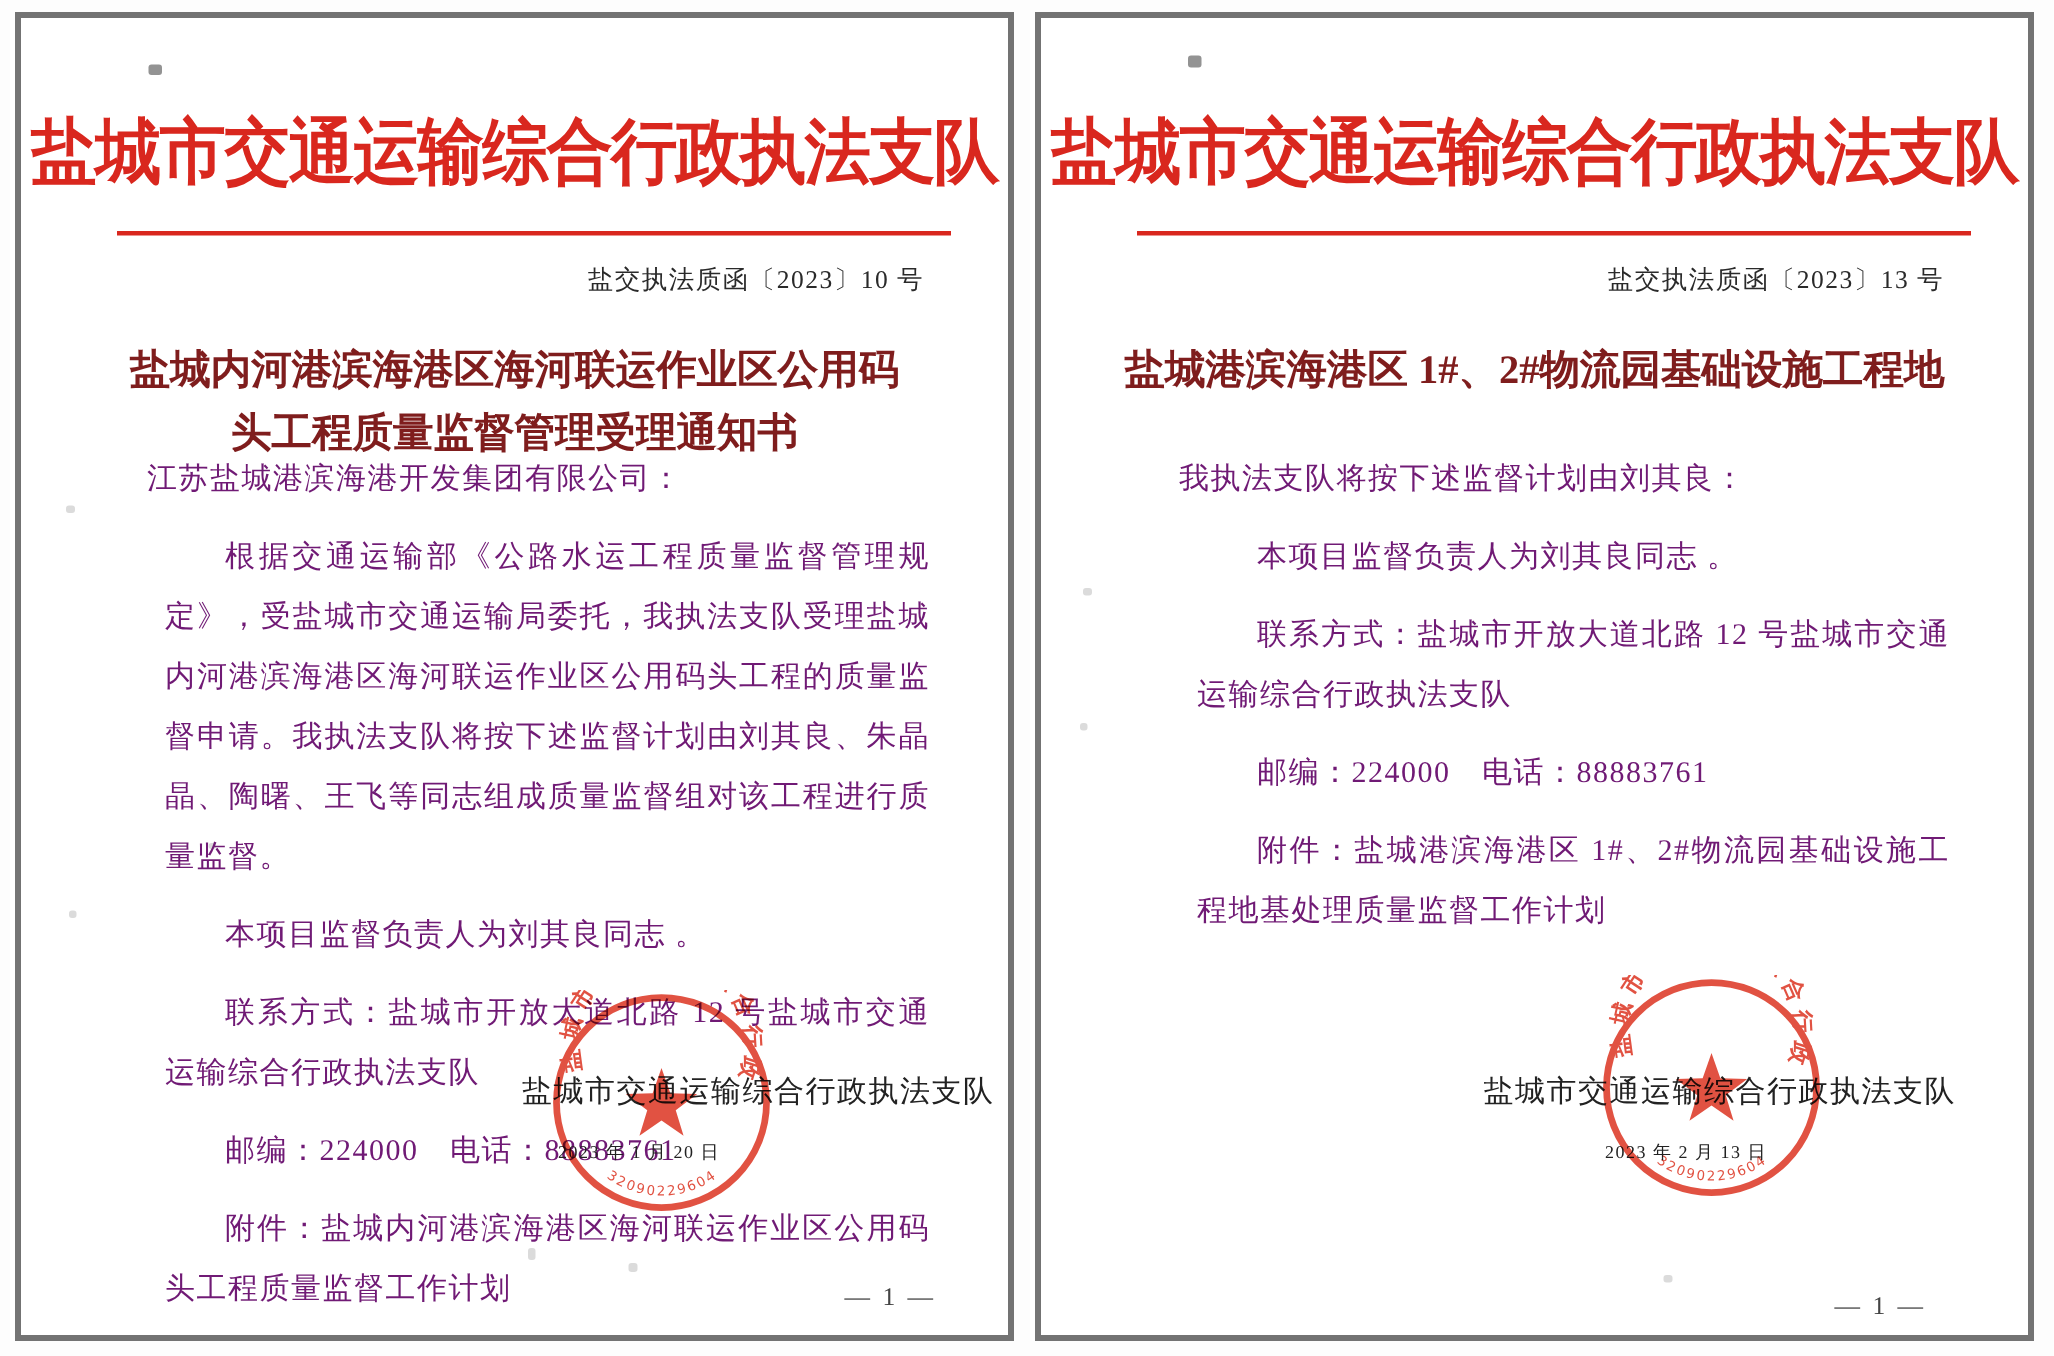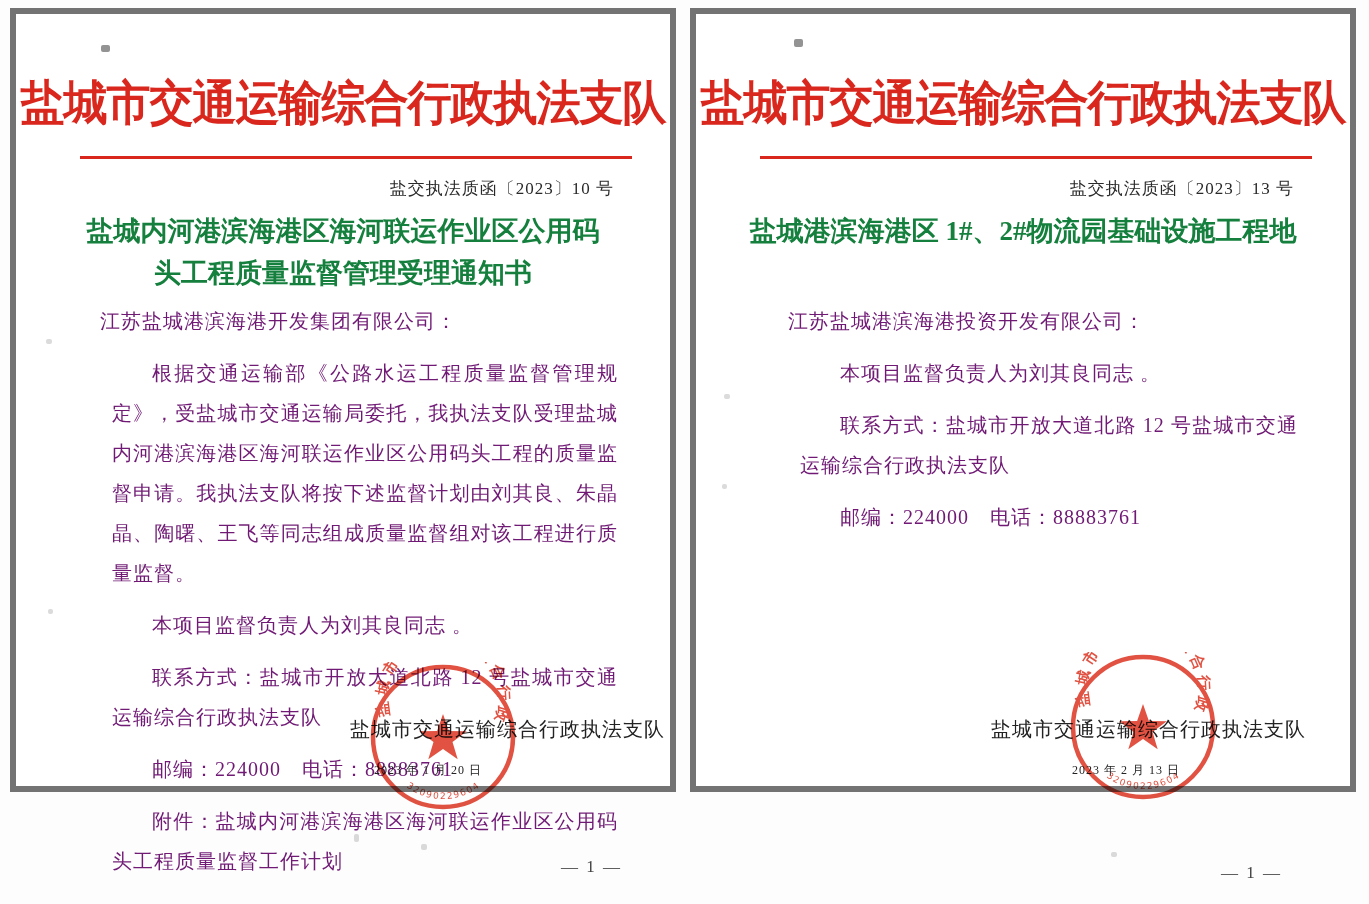--- a/index.html
+++ b/index.html
@@ -6,23 +6,23 @@
   body{
     width:1369px;height:904px;
     background:#fdfdfd;
     font-family:"Liberation Serif","DejaVu Serif",serif;
     position:relative;
     overflow:hidden;
   }
   .page{
     position:absolute;
     top:8px;
-    width:666px;height:784px;
+    width:666px;height:886px;
     background:#ffffff;
-    border:6px solid #737373;
+    border:4px solid #737373;
     box-sizing:border-box;
   }
   .page-left{left:10px;}
   .page-right{left:690px;}
 
   .doc-header{
     position:absolute;
     top:60px;left:0;right:0;
     text-align:center;
     font-size:44px;
@@ -40,25 +40,25 @@
   }
   .doc-number{
     position:absolute;
     top:163px;right:56px;
     font-size:17px;
     color:#2a2a2a;
     letter-spacing:1px;
   }
   .doc-title{
     position:absolute;
-    top:196px;left:20px;right:20px;
+    top:213px;left:20px;right:20px;
     text-align:center;
     font-weight:bold;
     font-size:27px;
-    color:#15803d;
+    color:#7f1d1d;
     line-height:42px;
   }
   .doc-body{
     position:absolute;
     top:287px;left:84px;right:40px;
     font-size:20px;
     color:#701a75;
     line-height:40px;
     letter-spacing:1px;
   }
@@ -162,24 +162,25 @@
   <div class="artifact faint" style="left:415px;top:838px;width:6px;height:5px;"></div>
 
   <div class="doc-header">盐城市交通运输综合行政执法支队</div>
   <div class="red-rule"></div>
   <div class="doc-number">盐交执法质函〔2023〕13 号</div>
   <div class="doc-title">
     <div>盐城港滨海港区 1#、2#物流园基础设施工程地</div>
   </div>
 
   <div class="doc-body" style="left:92px;">
-    <p class="addressee">江苏盐城港滨海港投资开发有限公司：</p>
+    <p class="addressee">我执法支队将按下述监督计划由刘其良：</p>
     <p class="para">本项目监督负责人为刘其良同志 。</p>
     <p class="para">联系方式：盐城市开放大道北路 12 号盐城市交通运输综合行政执法支队</p>
     <p class="para">邮编：224000　电话：88883761</p>
+    <p class="para">附件：盐城港滨海港区 1#、2#物流园基础设施工程地基处理质量监督工作计划</p>
   </div>
 
   <div class="sig" style="left:295px;">盐城市交通运输综合行政执法支队</div>
   <div class="date" style="left:360px;margin-left:16px;">2023 年 2 月 13 日</div>
 
   <svg class="seal" style="left:372px;top:638px;" viewBox="0 0 150 150">
     <circle cx="75" cy="75" r="70" fill="none" stroke="#dd3a28" stroke-width="4.5"></circle>
     <defs>
       <path id="rimArc1" d="M 22.4 55.8 A 56 56 0 1 1 127.6 55.8" fill="none"></path>
       <path id="serialArc1" d="M 35.1 122.5 A 62 62 0 0 0 114.9 122.5" fill="none"></path>

